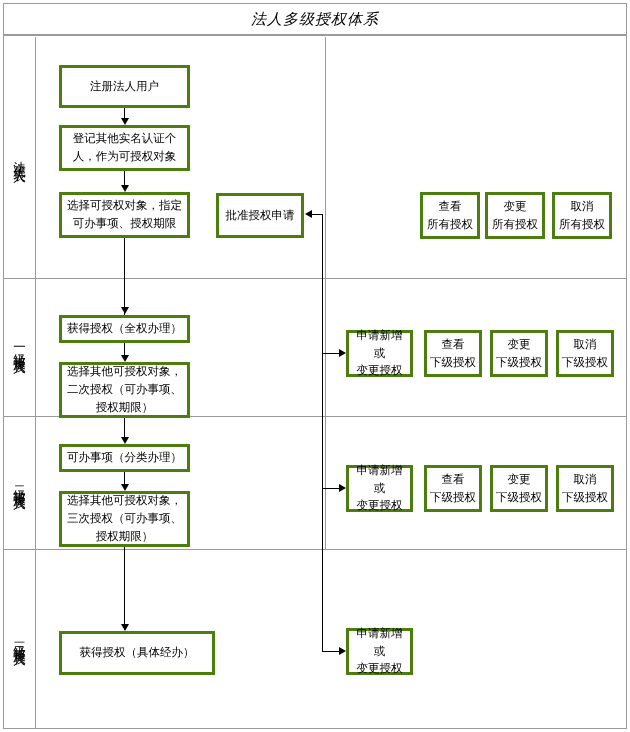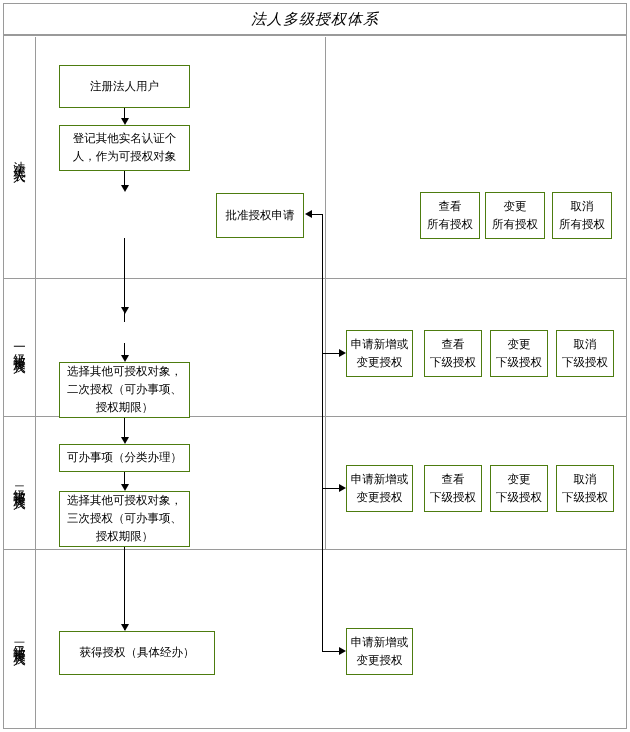--- a/index.html
+++ b/index.html
@@ -78,21 +78,21 @@
     writing-mode: vertical-rl;
     text-orientation: upright;
     letter-spacing: 2.5px;
     white-space: nowrap;
   }
 
   
   .node {
     position: absolute;
     box-sizing: border-box;
-    border: 1px solid #4d7c0f;
+    border: 3px solid #4d7c0f;
     background: #ffffff;
     display: flex;
     align-items: center;
     justify-content: center;
     text-align: center;
     font-size: 11.5px;
     line-height: 1.55;
     color: #000;
     padding: 2px 3px;
   }
@@ -154,40 +154,42 @@
     <span>二级被授权人</span>
   </div>
   <div class="side-label" style="top:550px; height:178px;">
     <span>三级被授权人</span>
   </div>
 
   <div class="node" style="left:59px; top:65px;  width:131px; height:43px;">注册法人用户</div>
 
   <div class="node" style="left:59px; top:125px; width:131px; height:46px;">登记其他实名认证个<br>人，作为可授权对象</div>
 
+  <div class="node" style="left:59px; top:192px; width:131px; height:46px;">选择可授权对象，指定<br>可办事项、授权期限</div>
 
   <div class="conn conn-v" style="left:124px; top:108px; height:10px;"></div>
   <div class="arrow-down" style="left:121px; top:118px;"></div>
 
   <div class="conn conn-v" style="left:124px; top:171px; height:14px;"></div>
   <div class="arrow-down" style="left:121px; top:185px;"></div>
 
   <div class="conn conn-v" style="left:124px; top:238px; height:84px;"></div>
   <div class="arrow-down" style="left:121px; top:307px;"></div>
 
   <div class="node" style="left:216px; top:193px; width:88px; height:45px;">批准授权申请</div>
 
   <div class="node" style="left:420px; top:192px; width:60px; height:47px;">查看<br>所有授权</div>
   <div class="node" style="left:485px; top:192px; width:60px; height:47px;">变更<br>所有授权</div>
   <div class="node" style="left:552px; top:192px; width:60px; height:47px;">取消<br>所有授权</div>
 
   <div class="conn conn-h" style="left:312px; top:214px; width:11px;"></div>
   <div class="arrow-left" style="left:305px; top:210px;"></div>
   <div class="conn conn-v" style="left:322px; top:214px; height:437px;"></div>
 
+  <div class="node" style="left:59px; top:315px; width:131px; height:28px;">获得授权（全权办理）</div>
 
   <div class="conn conn-v" style="left:124px; top:343px; height:12px;"></div>
   <div class="arrow-down" style="left:121px; top:355px;"></div>
 
   <div class="node" style="left:59px; top:362px; width:131px; height:56px;">选择其他可授权对象，<br>二次授权（可办事项、<br>授权期限）</div>
 
   <div class="conn conn-v" style="left:124px; top:418px; height:24px;"></div>
   <div class="arrow-down" style="left:121px; top:437px;"></div>
 
   <div class="conn conn-h" style="left:322px; top:353px; width:18px;"></div>

